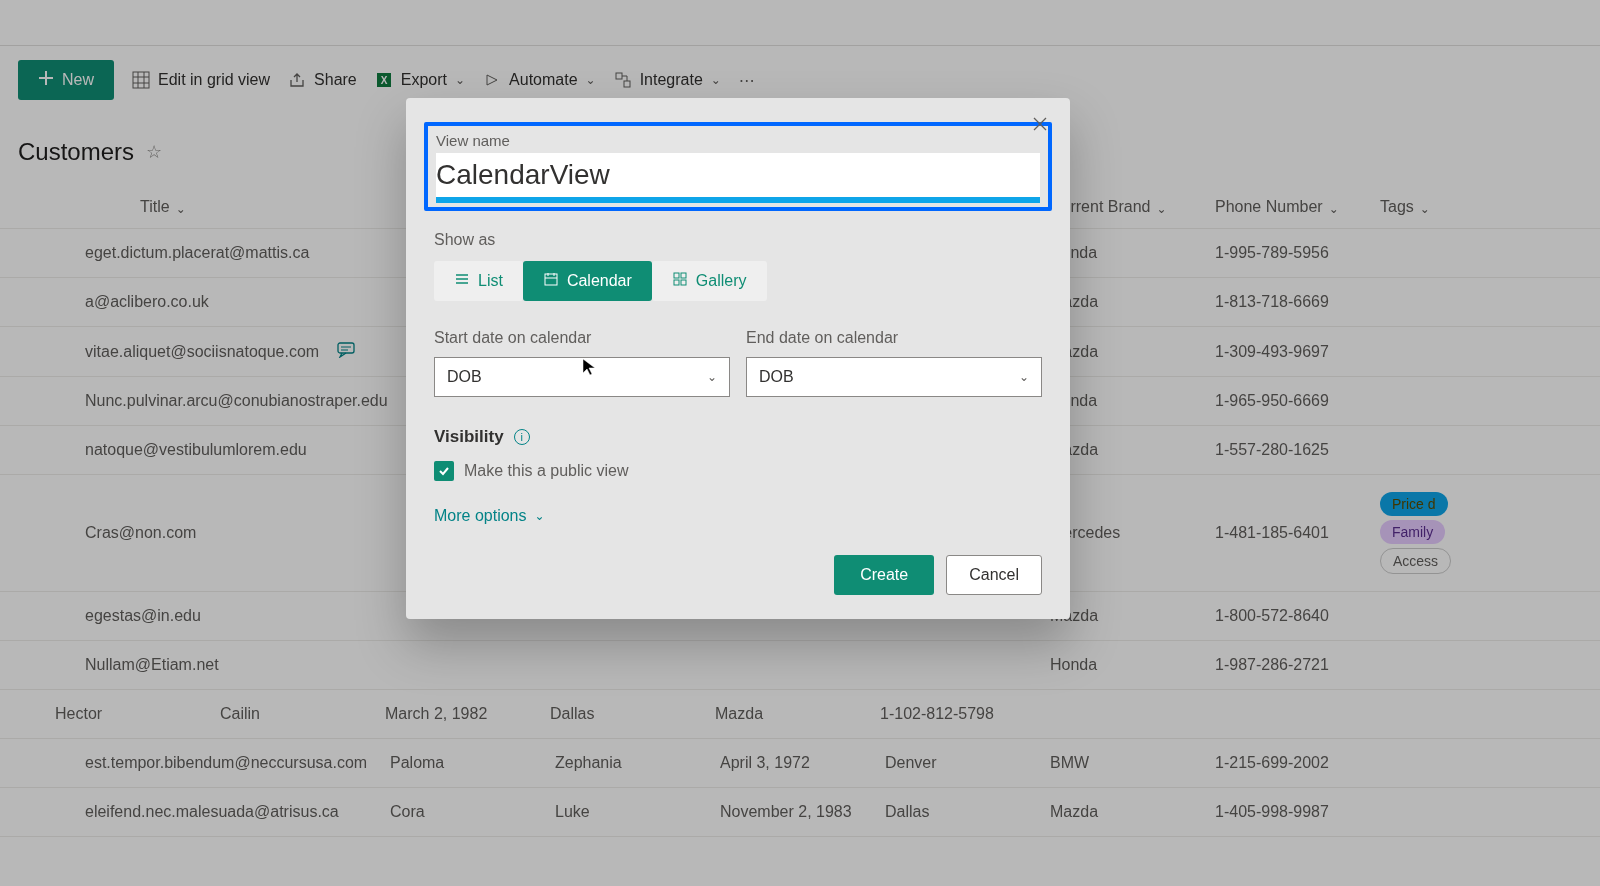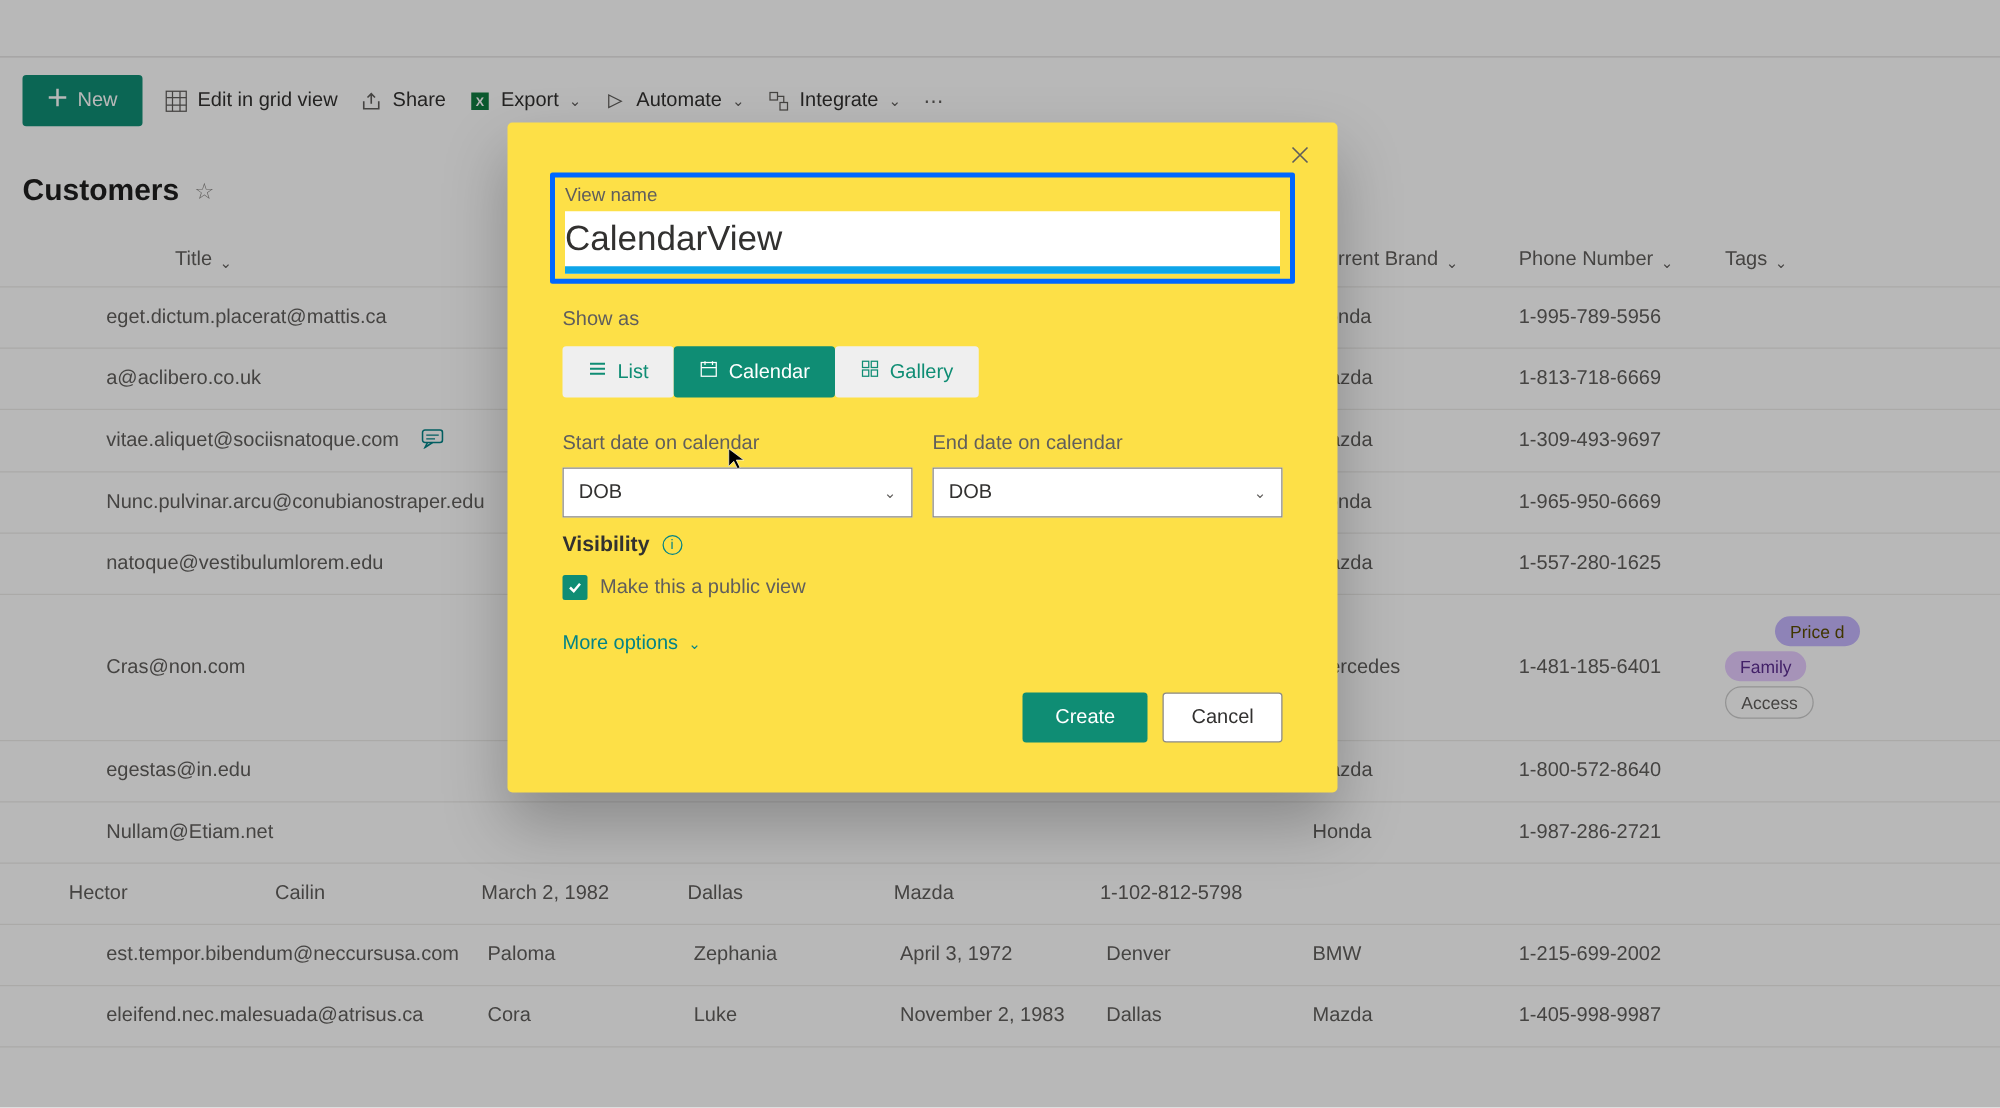--- a/index.html
+++ b/index.html
@@ -9,21 +9,21 @@
   .page-bg { position: absolute; inset: 0; filter: brightness(0.85); background: #fff; }
   
   .top-border { height: 1px; background: #e1dfdd; margin-top: 45px; }
   
   .toolbar { display: flex; align-items: center; gap: 18px; padding: 14px 18px; }
   .btn-new { background: #0f8d74; color: #fff; border: none; padding: 10px 20px; font-size: 16px; display: flex; align-items: center; gap: 8px; cursor: pointer; border-radius: 3px; }
   .toolbar-item { display: flex; align-items: center; gap: 8px; color: #323130; font-size: 16px; cursor: pointer; }
   .toolbar-icon { width: 18px; height: 18px; display: inline-flex; align-items: center; justify-content: center; }
   
   .page-title-row { display: flex; align-items: center; gap: 12px; padding: 24px 18px 20px 18px; }
-  .page-title { font-size: 24px; font-weight: 700; color: #201f1e; }
+  .page-title { font-size: 24px; font-weight: 400; color: #201f1e; }
   
   .table-wrap { padding: 0 0 0 0; }
   .table-header-row { display: flex; padding: 12px 0; border-bottom: 1px solid #edebe9; }
   .th { font-size: 16px; color: #605e5c; font-weight: 400; display: flex; align-items: flex-end; gap: 6px; }
   .col-title { width: 335px; padding-left: 85px; }
   .col-fn { width: 165px; padding-left: 0; }
   .col-ln { width: 165px; }
   .col-dob { width: 165px; }
   .col-city { width: 165px; }
   .col-brand { width: 165px; }
@@ -32,45 +32,45 @@
   
   .data-row { display: flex; padding: 15px 0; border-bottom: 1px solid #edebe9; align-items: center; }
   .td { font-size: 16px; color: #605e5c; }
   
   .checkbox-cell { width: 55px; display: flex; justify-content: center; }
   .hidden-check { width: 16px; height: 16px; border: 1px solid transparent; }
   
   .comment-icon { color: #038387; font-size: 14px; }
   
   .tag-pill { display: inline-block; padding: 4px 12px; border-radius: 999px; font-size: 14px; margin: 2px 0; }
-  .tag-gold { background: #c4b5fd; color: #5a4b00; margin-left: 40px; }
+  .tag-gold { background: #0ea5e9; color: #5a4b00; }
   .tag-purple { background: #e6ccff; color: #5c2e91; }
   
   .chev { font-size: 12px; color: #605e5c; }
   
   
   .modal-backdrop { position: absolute; inset: 0; background: rgba(0,0,0,0.15); }
   
-  .modal { position: absolute; left: 406px; top: 98px; width: 664px; background: #fde047; border-radius: 4px; box-shadow: 0 25px 50px rgba(0,0,0,0.25); padding: 16px; }
+  .modal { position: absolute; left: 406px; top: 98px; width: 664px; background: #e5e5e5; border-radius: 4px; box-shadow: 0 25px 50px rgba(0,0,0,0.25); padding: 0; }
   
   .modal-close { position: absolute; top: 18px; right: 22px; cursor: pointer; color: #605e5c; font-size: 18px; background: none; border: none; }
   
   .modal-body { padding: 28px 28px 24px 28px; }
   
   .highlight-box { border: 4px solid #0067ff; border-radius: 2px; padding: 6px 8px 4px 8px; margin-bottom: 20px; margin-left: -10px; margin-right: -10px; margin-top: -4px; }
   
   .field-label { font-size: 15px; color: #605e5c; margin-bottom: 4px; display: block; }
   .view-name-input { width: 100%; border: none; border-bottom: 6px solid #0ea5e9; font-size: 28px; color: #323130; padding: 6px 0; outline: none; }
   
   .show-as-label { font-size: 16px; color: #605e5c; margin-bottom: 12px; display: block; }
   .seg-group { display: flex; margin-bottom: 28px; }
   .seg-btn { padding: 10px 20px; border: none; background: #efefef; color: #0f8d74; font-size: 16px; display: flex; align-items: center; gap: 8px; cursor: pointer; border-radius: 3px; }
   .seg-btn.active { background: #0f8d74; color: #fff; }
   
-  .date-row { display: flex; gap: 16px; margin-bottom: 12px; }
+  .date-row { display: flex; gap: 16px; margin-bottom: 30px; }
   .date-col { flex: 1; }
   .date-label { font-size: 16px; color: #605e5c; margin-bottom: 10px; display: block; }
   .select-box { width: 100%; border: 1px solid #8a8886; padding: 10px 12px; font-size: 16px; color: #323130; display: flex; justify-content: space-between; align-items: center; cursor: pointer; background: #fff; }
   
   .vis-row { display: flex; align-items: center; gap: 10px; margin-bottom: 14px; }
   .vis-label { font-size: 17px; color: #323130; font-weight: 600; }
   .info-circle { width: 16px; height: 16px; border: 1.5px solid #038387; border-radius: 50%; display: inline-flex; align-items: center; justify-content: center; font-size: 11px; color: #038387; }
   
   .check-row { display: flex; align-items: center; gap: 10px; margin-bottom: 26px; }
   .checkbox-filled { width: 20px; height: 20px; background: #0f8d74; display: flex; align-items: center; justify-content: center; color: #fff; font-size: 13px; border-radius: 2px; }

